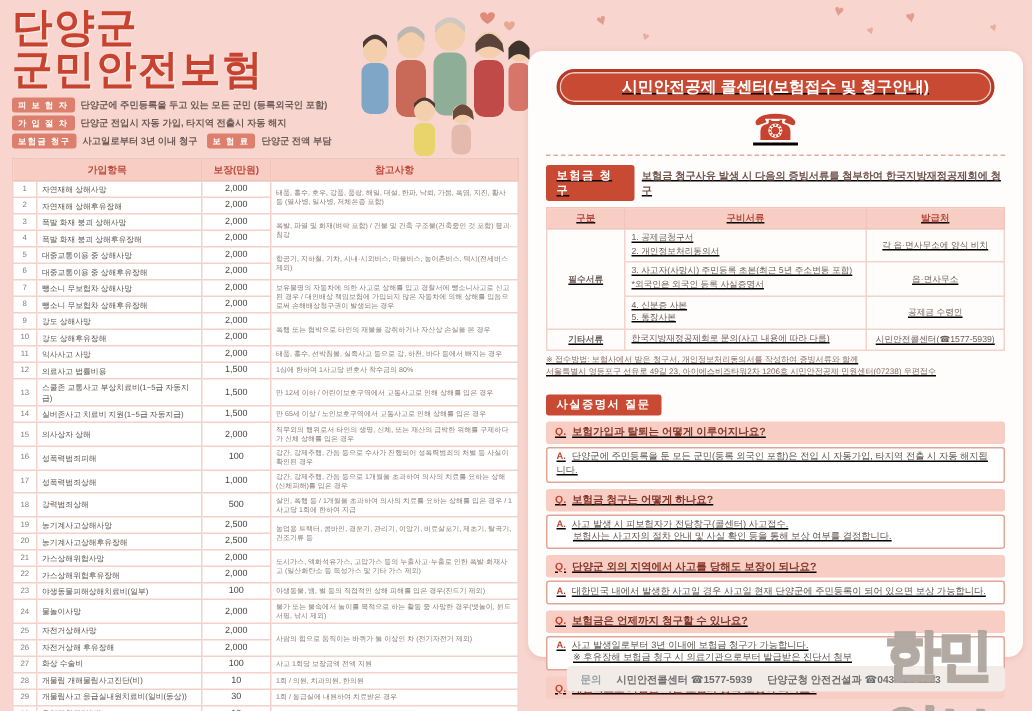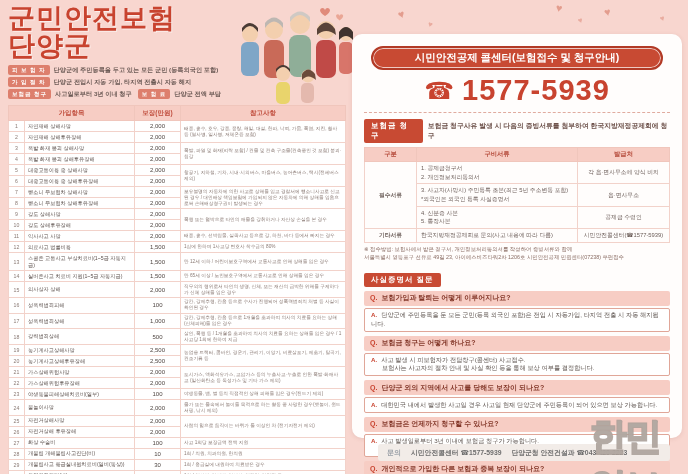--- a/index.html
+++ b/index.html
@@ -26,21 +26,21 @@
   table.cov th { background:#f7cdc4; color:#bf4a3a; font-size:6.5px; font-weight:700; padding:2.5px 1px;
                  border:1px solid #f0c6bc; }
   table.cov td { border:1px solid #f2d2ca; padding:1.5px 3px; vertical-align:middle; }
   td.no { width:16px; text-align:center; font-size:5.2px; color:#8a7a74; }
   td.item { width:110px; font-size:5.2px; color:#5a4f4b; }
   td.amt { width:46px; text-align:center; font-size:6px; color:#4f4642; }
   td.note { font-size:4.7px; color:#8a7a74; line-height:1.25; }
 
   
   .card { position:absolute; left:352px; top:34px; width:330px; height:404px; background:#fffdfc;
-          border-radius:10px; padding:10px 12px 6px; box-shadow:0 1px 4px rgba(150,90,80,.15); }
+          border-radius:10px; padding:10px 12px 6px; box-shadow:0 1px 4px rgba(150,90,80,.15);text-decoration:underline; }
   .pill { width:292px; margin:2px auto 0; background:#c84a33; border:2px solid #b23a26; color:#fff;
           font-size:10.5px; font-weight:700; text-align:center; border-radius:13px; padding:3px 0;
           box-shadow:inset 0 0 0 1px rgba(255,255,255,.7); }
   .phone-row { display:flex; justify-content:center; align-items:center; gap:8px; margin-top:4px;
                padding-bottom:5px; border-bottom:1px dashed #e0ab9f; }
   .phone-icon { font-size:24px; color:#c8432f; line-height:1; }
   .phone-num { font-size:29px; font-weight:800; color:#c8432f; letter-spacing:1px; }
 
   .sec-badge { display:inline-block; background:#c84a33; color:#fff; font-size:7.5px; font-weight:700;
                border-radius:2px; padding:2px 7px; letter-spacing:1px; }
@@ -83,22 +83,22 @@
 
   <span class="petal heart" style="left:398px; top:8px;">♥</span>
   <span class="petal heart small" style="left:428px; top:20px; transform:rotate(18deg);">♥</span>
   <span class="petal heart" style="left:556px; top:2px; transform:rotate(10deg);">♥</span>
   <span class="petal heart small" style="left:578px; top:16px;">♥</span>
   <span class="petal heart" style="left:604px; top:6px; transform:rotate(-12deg);">♥</span>
   <span class="petal heart small" style="left:660px; top:14px;">♥</span>
 
   <div class="left-col">
     <div class="title">
+      <div>단양군</div>
       <div>군민안전보험</div>
-      <div>단양군</div>
     </div>
 
     <svg class="illus" viewBox="0 0 118 104">
       <circle cx="14" cy="30" r="8" fill="#f3cfae"></circle>
         <path d="M6 28 q8 -12 16 0 l0 -4 q-8 -10 -16 0 z" fill="#4a3b35"></path>
       <rect x="5" y="38" width="18" height="34" rx="6" fill="#7fa6c7"></rect>
       <circle cx="38" cy="26" r="9" fill="#f3cfae"></circle>
         <path d="M29 24 q9 -13 18 0 l0 -5 q-9 -11 -18 0 z" fill="#bdb7b2"></path>
       <rect x="28" y="36" width="20" height="38" rx="7" fill="#c96a58"></rect>
       <circle cx="64" cy="20" r="10" fill="#f3cfae"></circle>
@@ -319,21 +319,20 @@
             <td class="note">1회 / 열사병, 일사병, 열실신, 열경련, 열탈진 등</td>
           </tr>
         </tbody>
     </table>
   </div>
 
   <div class="card">
     <div class="pill">시민안전공제 콜센터(보험접수 및 청구안내)</div>
     <div class="phone-row">
       <span class="phone-icon">☎</span>
-      <span class="phone-num">1577-5939</span>
     </div>
 
     <div class="claim-head">
       <span class="sec-badge">보험금 청구</span>
       <span class="claim-desc">보험금 청구사유 발생 시 다음의 증빙서류를 첨부하여 한국지방재정공제회에 청구</span>
     </div>
 
     <table class="claim">
       <thead>
         <tr>

